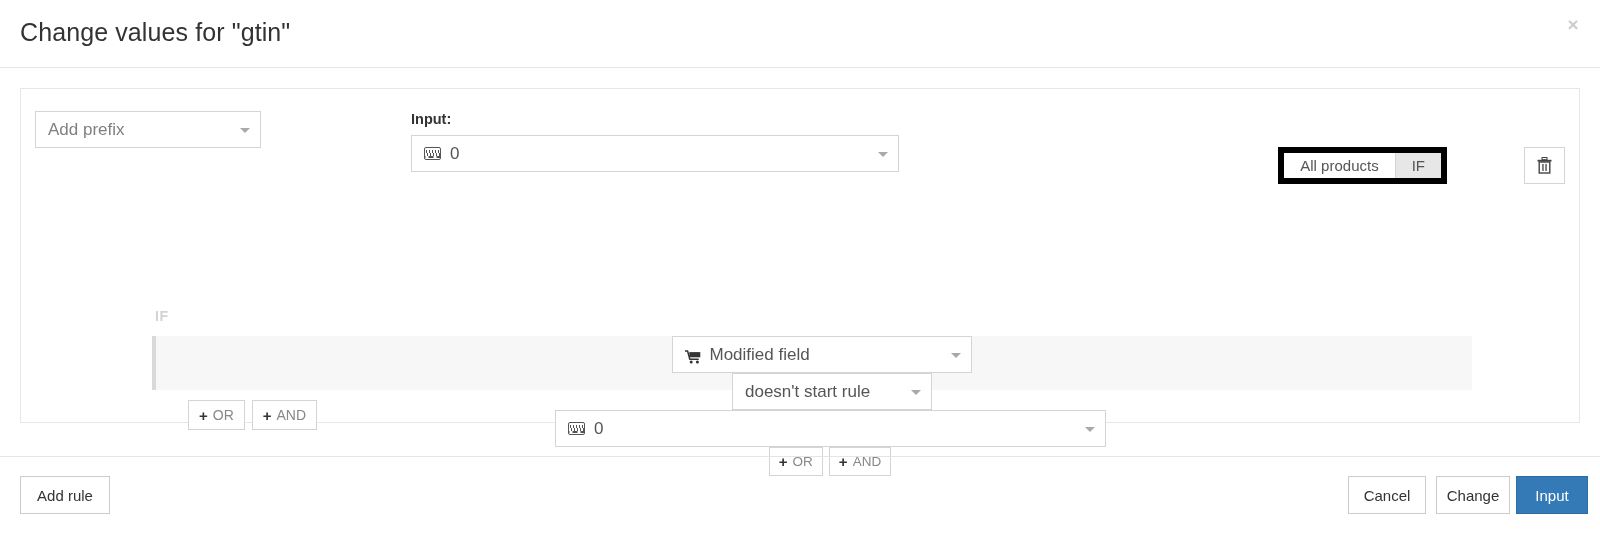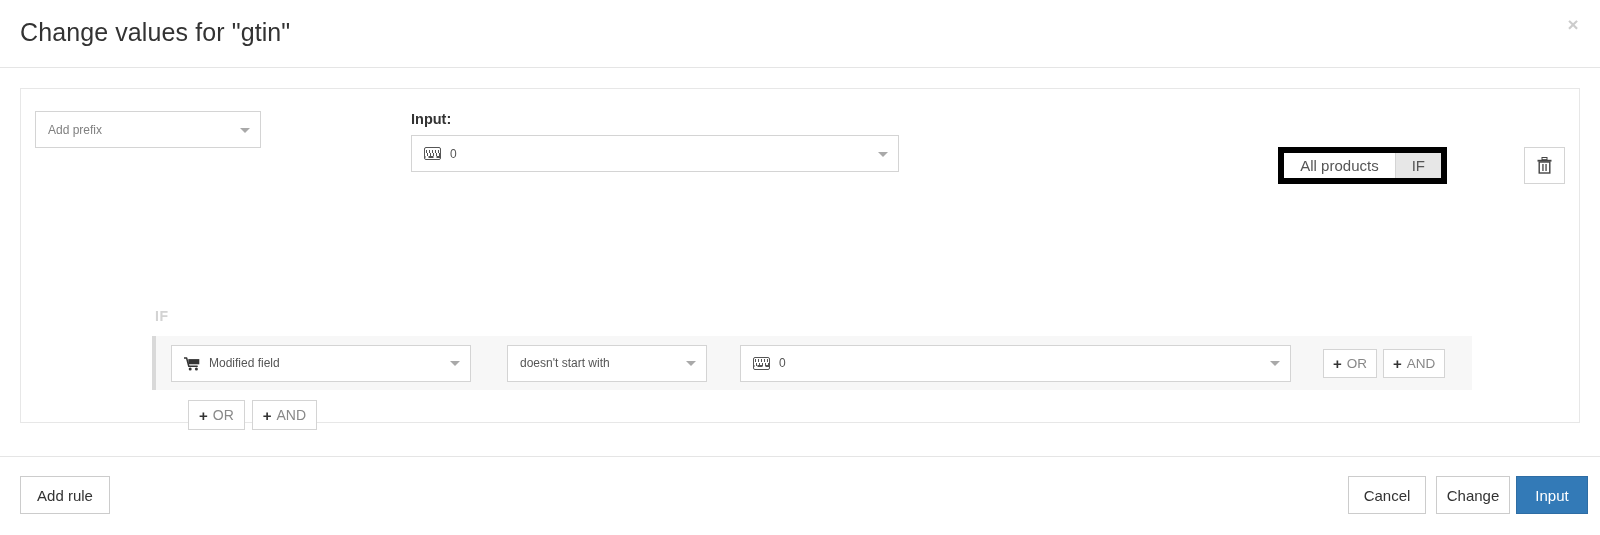--- a/index.html
+++ b/index.html
@@ -92,21 +92,21 @@
 
   .select-box {
     position: relative;
     border: 1px solid #d4d4d4;
     background: #ffffff;
     height: 37px;
     box-sizing: border-box;
     display: flex;
     align-items: center;
     padding: 0 26px 0 12px;
-    font-size: 12px;
+    font-size: 17px;
     color: #808080;
     cursor: pointer;
     white-space: nowrap;
     overflow: hidden;
   }
   .select-box .caret {
     position: absolute;
     right: 10px;
     top: 50%;
     margin-top: -2px;
@@ -209,20 +209,21 @@
     position: absolute;
     left: 131px;
     top: 247px;
     width: 1320px;
     height: 54px;
     background: #f7f7f7;
     border-left: 4px solid #d9d9d9;
     box-sizing: border-box;
     display: flex;
     align-items: center;
+    flex-direction: column;
   }
 
   .cond-field .select-box { width: 300px; color: #555555; }
   .cond-field { margin-left: 15px; }
 
   .cond-op { margin-left: 36px; }
   .cond-op .select-box { width: 200px; color: #555555; padding-right: 30px; }
 
   .cond-val { margin-left: 33px; }
   .cond-val .select-box { width: 551px; color: #555555; }
@@ -360,21 +361,21 @@
                 <circle cx="12.4" cy="12.1" r="1.5" fill="#333"></circle>
               </svg>
             </span>
             <span>Modified field</span>
             <span class="caret"></span>
           </div>
         </div>
 
         <div class="cond-op">
           <div class="select-box">
-            <span>doesn't start with</span>
+            <span>doesn't start rule</span>
             <span class="caret"></span>
           </div>
         </div>
 
         <div class="cond-val">
           <div class="select-box">
             <span class="kbd-icon"></span>
             <span>0</span>
             <span class="caret"></span>
           </div>

